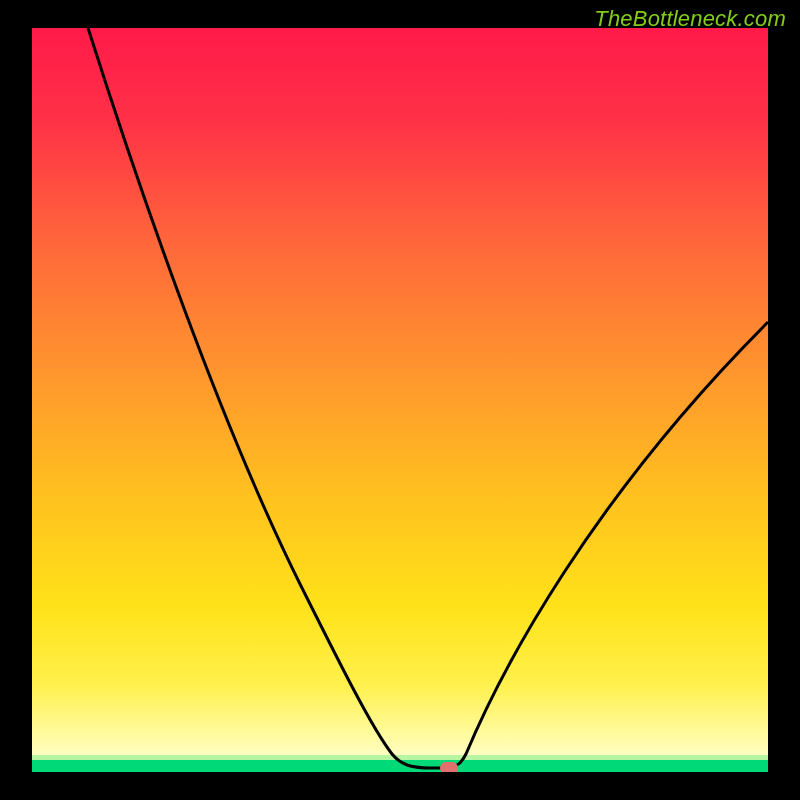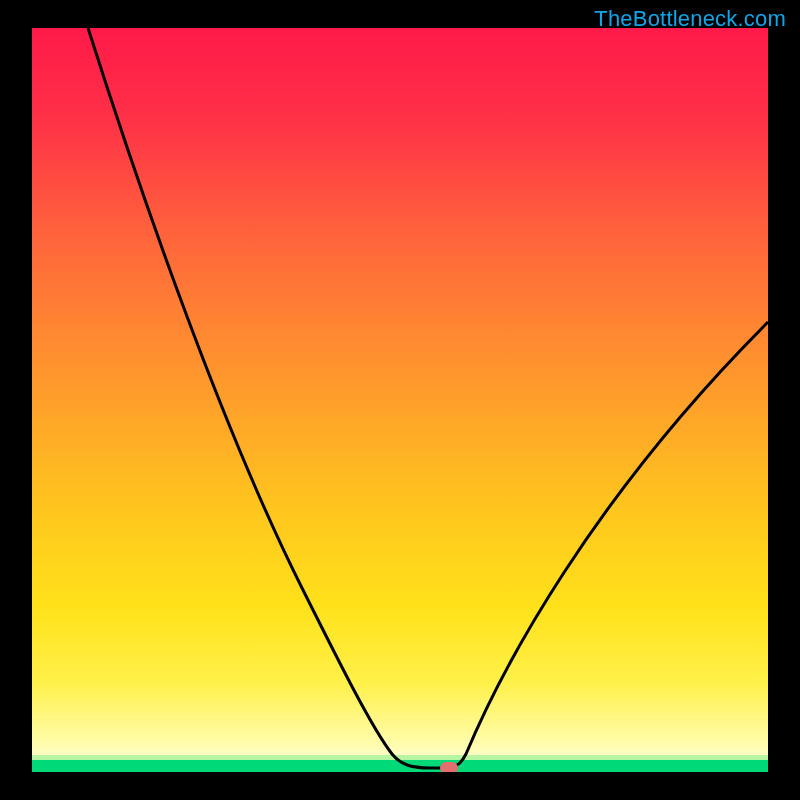--- a/index.html
+++ b/index.html
@@ -14,24 +14,25 @@
   .outer {
     width: 800px;
     height: 800px;
     background: #000;
     position: relative;
   }
   .watermark {
     position: absolute;
     top: 6px;
     right: 14px;
-    color: #0ea5e9;
+    color: #84cc16;
     font-size: 22px;
     letter-spacing: 0.2px;
     z-index: 5;
+    font-style: italic;
   }
   
   .plot {
     position: absolute;
     left: 32px;
     top: 28px;
     width: 736px;
     height: 744px;
     overflow: hidden;
   }

